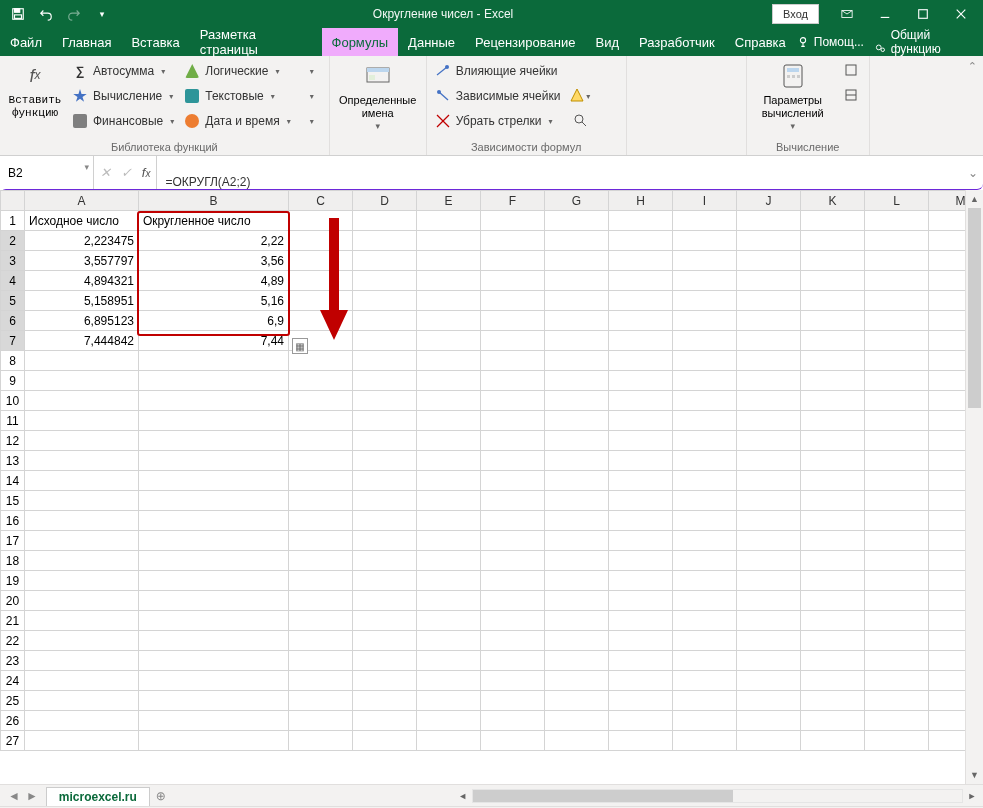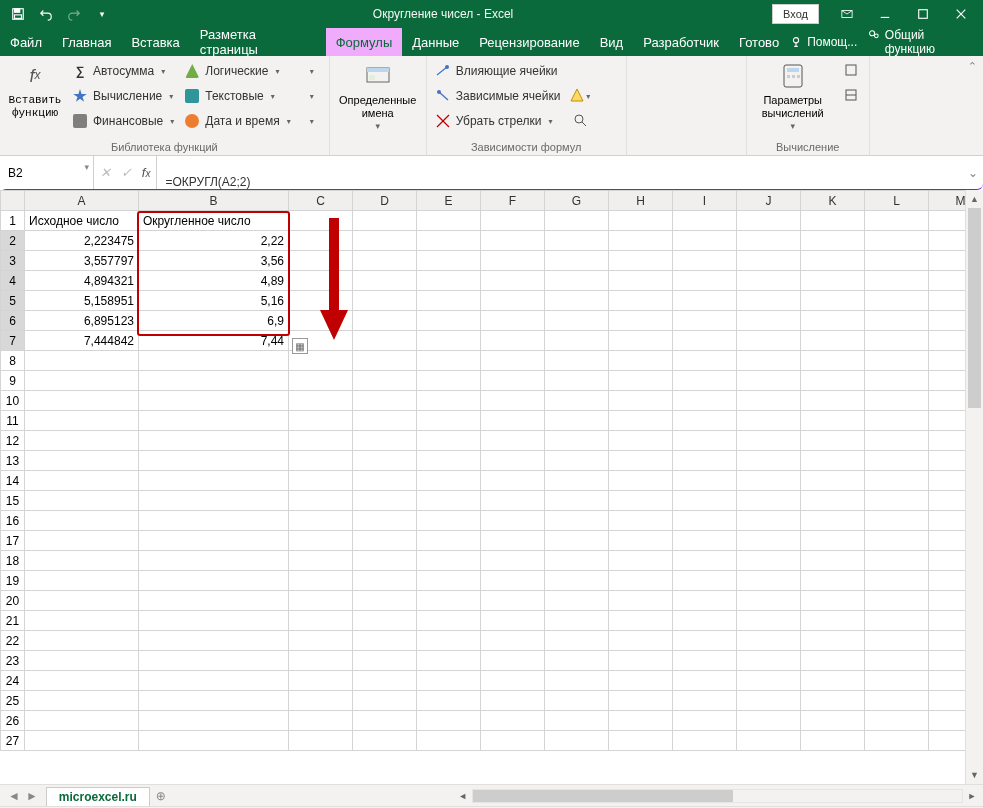--- a/index.html
+++ b/index.html
@@ -15,21 +15,21 @@
   .win-controls { display: flex; align-items: center; gap: 2px; padding-right: 4px; }
   .login-btn { height: 20px; background: #fff; color: #333; padding: 4px 10px; display: flex; align-items: center; border: 1px solid #ccc; font-size: 11px; margin-right: 8px; }
   .wc { width: 36px; height: 28px; display: flex; align-items: center; justify-content: center; }
   .wc svg { width: 12px; height: 12px; stroke: #fff; }
 
   
   .tabs { height: 28px; background: #0b6a3b; display: flex; align-items: stretch; color: #fff; font-size: 13px; }
   .tab { padding: 0 10px; display: flex; align-items: center; cursor: default; }
   .tab.active { background: #f0abfc; color: #0b6a3b; }
   .tabs-right { margin-left: auto; display: flex; align-items: center; padding-right: 8px; gap: 10px; }
-  .tabs-right .rt { display: flex; align-items: flex-start; gap: 4px; font-size: 12px; }
+  .tabs-right .rt { display: flex; align-items: flex-end; gap: 4px; font-size: 12px; }
   .tabs-right svg { width: 14px; height: 14px; }
 
   
   .ribbon { height: 100px; background: #f3f2f1; border-bottom: 1px solid #d0d0d0; display: flex; }
   .group { border-right: 1px solid #e1dfde; padding: 4px 6px 2px 6px; display: flex; flex-direction: column; }
   .group-body { flex: 1; display: flex; align-items: flex-start; gap: 6px; }
   .group-label { text-align: center; font-size: 11px; color: #6a6a6a; padding-top: 2px; }
   .big-btn { display: flex; flex-direction: column; align-items: center; justify-content: flex-start; width: 58px; text-align: center; font-size: 11px; line-height: 1.15; gap: 2px; }
   .big-btn .ico-box { width: 32px; height: 32px; display: flex; align-items: center; justify-content: center; }
   .big-btn .chev { font-size: 9px; color: #666; }
@@ -156,21 +156,21 @@
 <div class="tabs">
   <div class="tab">Файл</div>
   <div class="tab">Главная</div>
   <div class="tab">Вставка</div>
   <div class="tab">Разметка страницы</div>
   <div class="tab active">Формулы</div>
   <div class="tab">Данные</div>
   <div class="tab">Рецензирование</div>
   <div class="tab">Вид</div>
   <div class="tab">Разработчик</div>
-  <div class="tab">Готово</div>
+  <div class="tab">Справка</div>
   <div class="tabs-right">
     <div class="rt">
       <svg viewBox="0 0 16 16" fill="none" stroke="#fff" stroke-width="1.2">
           <circle cx="8" cy="6" r="3"></circle>
           <path d="M8 9v4M6 13h4"></path>
         </svg>
       <span>Помощ...</span>
     </div>
     <div class="rt">
       <svg viewBox="0 0 16 16" fill="none" stroke="#fff" stroke-width="1.2">

